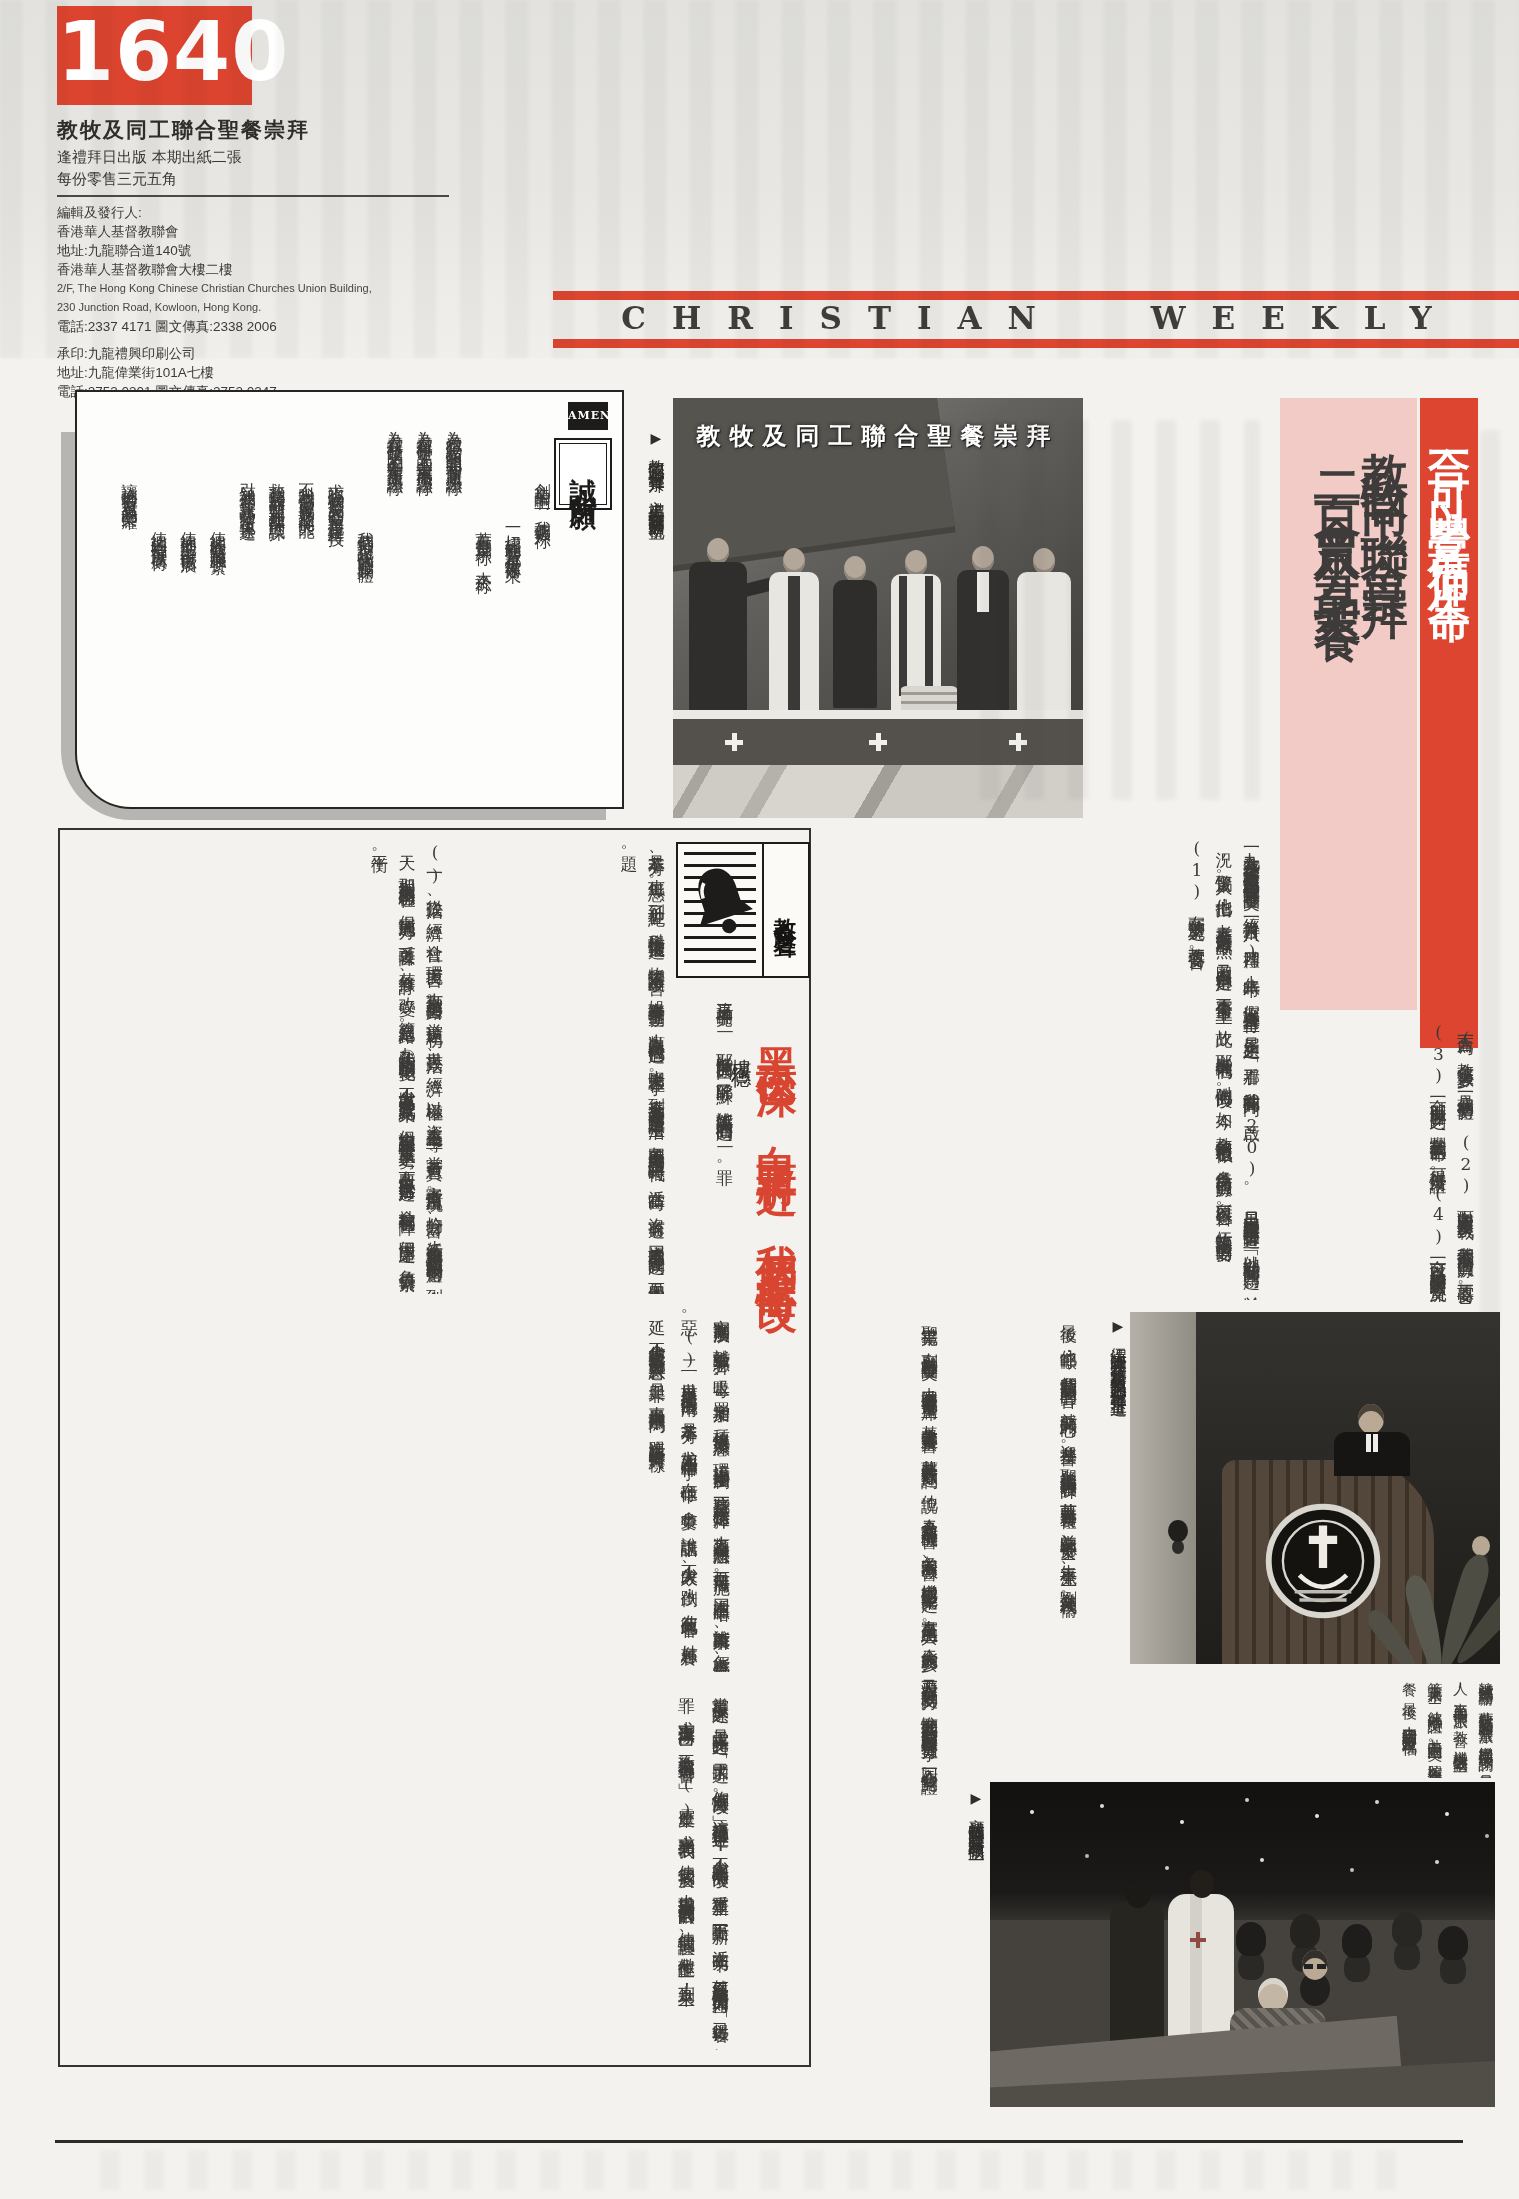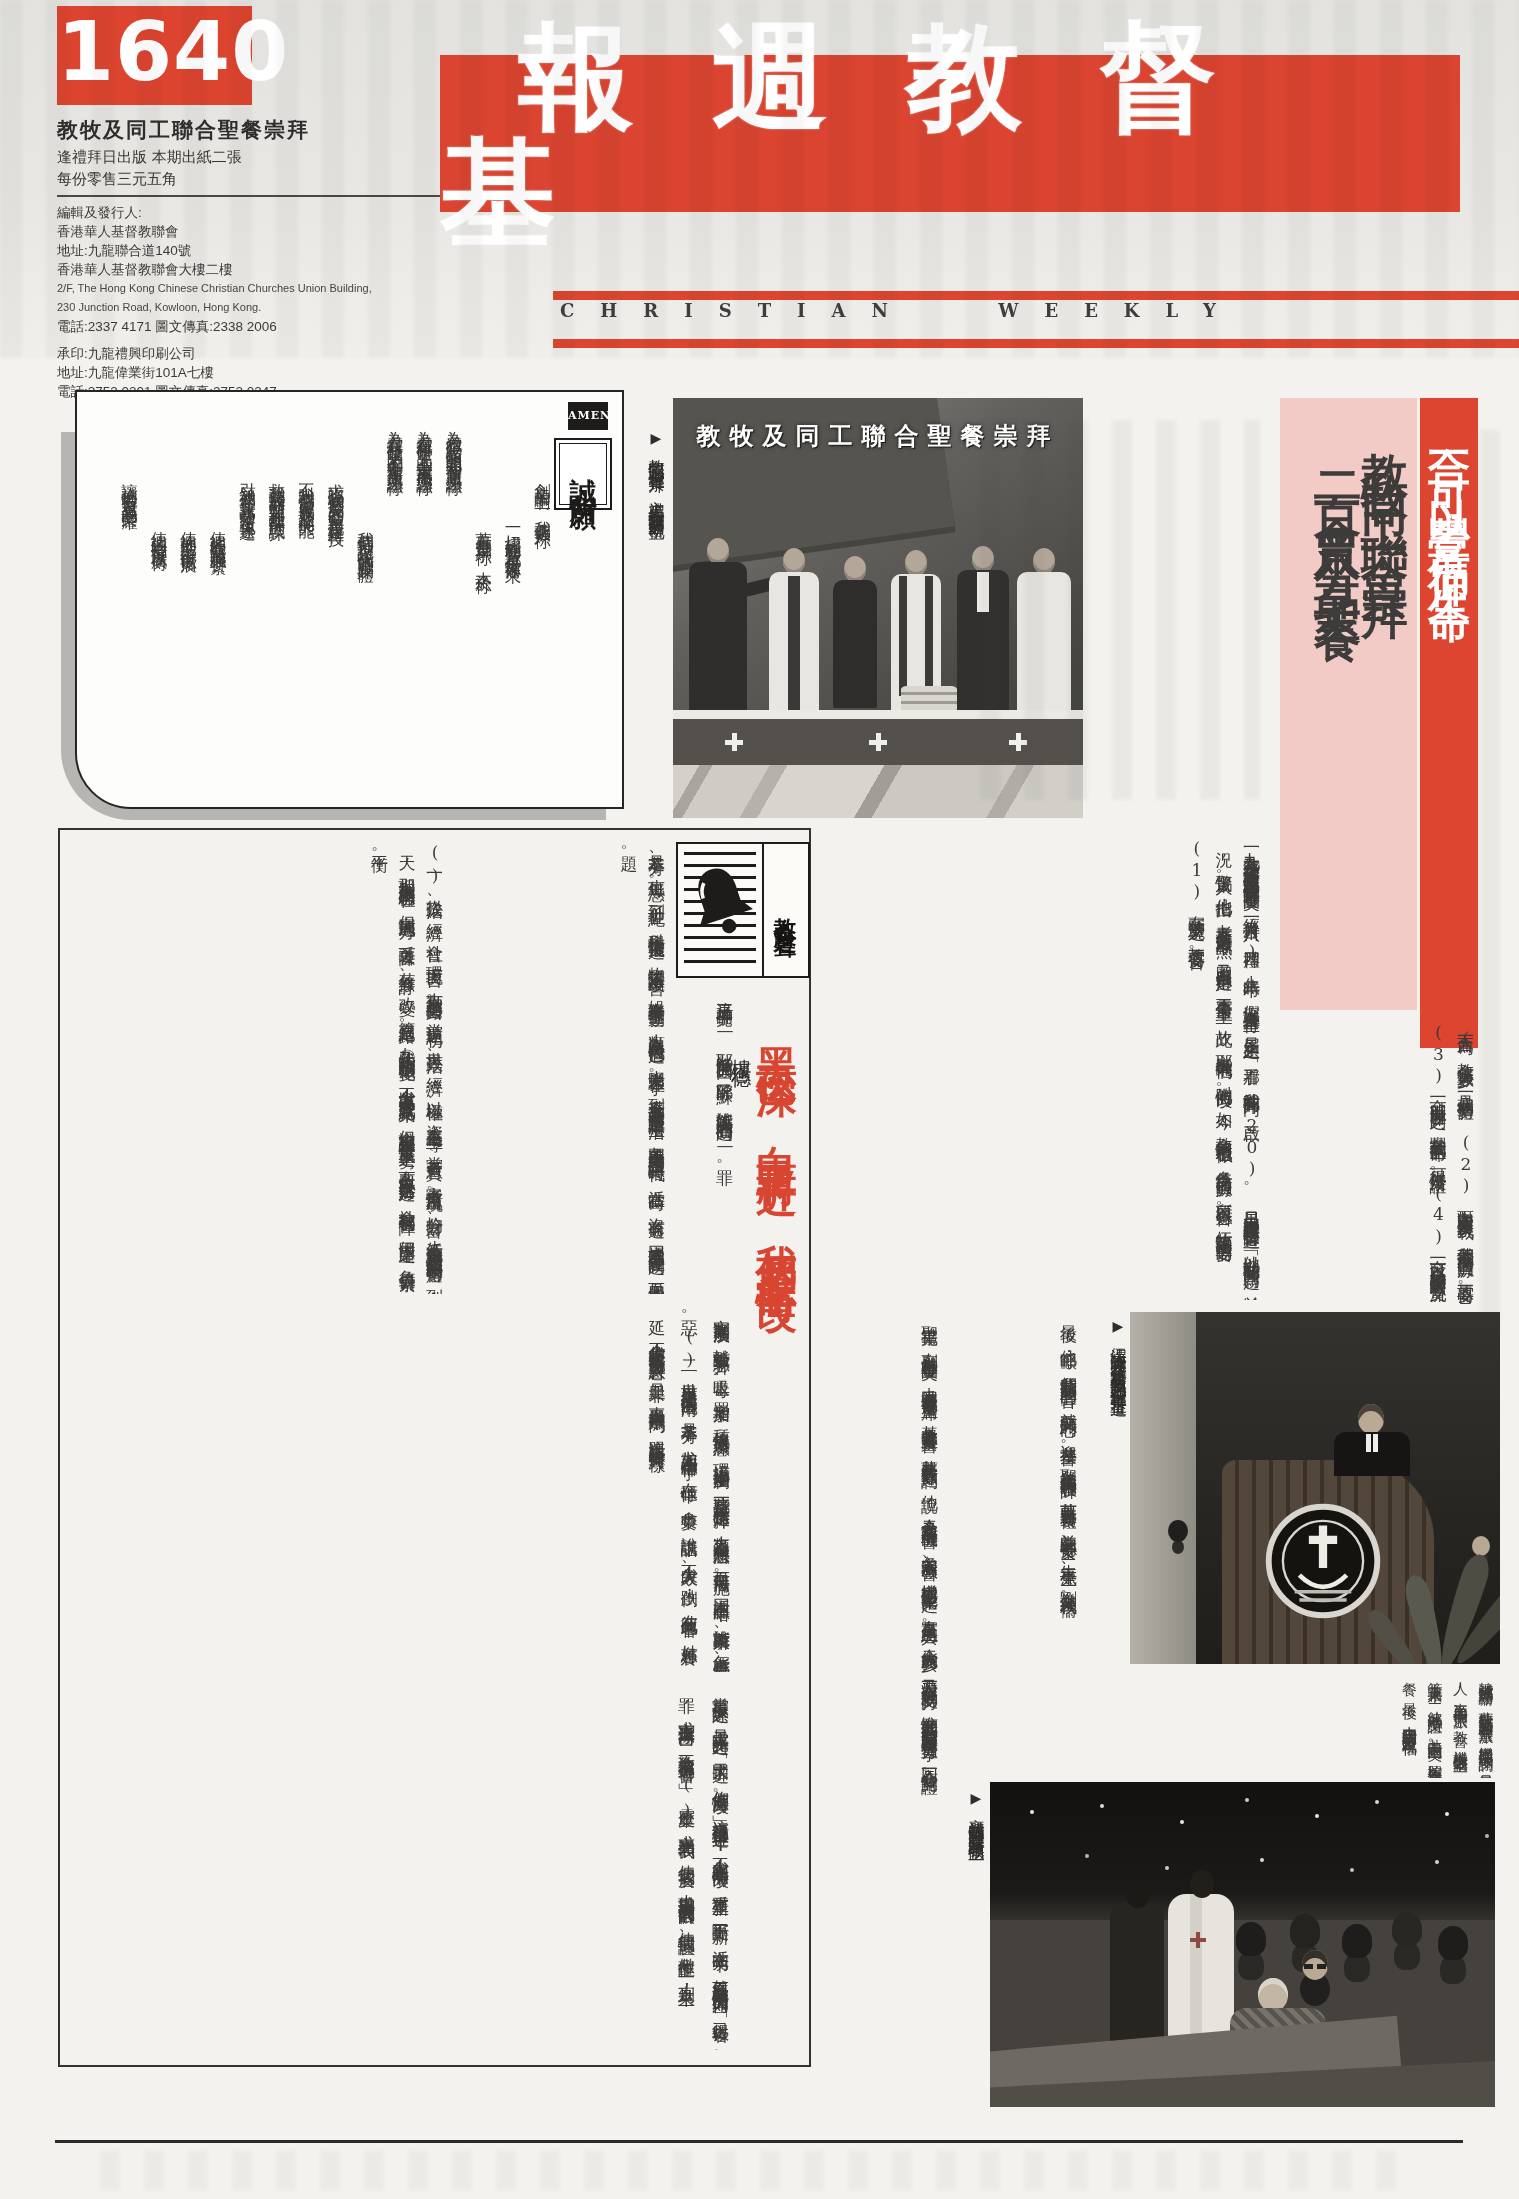--- a/index.html
+++ b/index.html
@@ -26,21 +26,21 @@
   #publisher-block div{margin-bottom:2px;}
   #publisher-block .latin{font-size:11px;color:#474644;}
   #publisher-block .gap{height:6px;}
   #masthead-box{left:440px;top:55px;width:1020px;height:157px;background:#da4430;
     display:flex;align-items:center;justify-content:center;}
   #masthead-title{color:#fff;font-size:116px;font-weight:bold;letter-spacing:78px;
     text-indent:78px;line-height:1;font-family:"DejaVu Serif",serif;
     text-shadow:0 0 2px rgba(255,255,255,.6);}
   .red-bar{left:553px;width:966px;height:9px;background:#dd4530;}
   #red-bar-top{top:291px;} #red-bar-bottom{top:339px;}
-  #english-title{left:560px;top:300px;width:959px;font-size:18px;font-weight:bold;
+  #english-title{left:560px;top:300px;width:959px;text-align:center;font-size:31px;font-weight:bold;
     color:#3f3e3c;letter-spacing:26px;word-spacing:52px;font-family:"DejaVu Serif",serif;}
 
   
   #prayer-shadow{left:61px;top:432px;width:545px;height:388px;background:#b7b5b1;
     border-bottom-left-radius:70px;}
   #prayer-box{left:75px;top:390px;width:545px;height:415px;background:#fdfdfb;
     border:2px solid #262523;border-bottom-left-radius:56px;}
   #amen-badge{right:14px;top:10px;width:40px;height:28px;background:#1d1c1a;color:#fff;
     text-align:center;line-height:28px;font-size:11px;font-weight:bold;
     font-family:"DejaVu Serif",serif;letter-spacing:1px;}
@@ -219,23 +219,20 @@
       <div>地址:九龍聯合道140號</div>
       <div>香港華人基督教聯會大樓二樓</div>
       <div class="latin">2/F, The Hong Kong Chinese Christian Churches Union Building,</div>
       <div class="latin">230 Junction Road, Kowloon, Hong Kong.</div>
       <div>電話:2337 4171 圖文傳真:2338 2006</div>
       <div class="gap"></div>
       <div>承印:九龍禮興印刷公司</div>
       <div>地址:九龍偉業街101A七樓</div>
       <div>電話:2753 0301 圖文傳真:2753 0347</div>
     </div>
-    <div id="masthead-box" class="abs">
-      <div id="masthead-title">報週教督基</div>
-    </div>
     <div id="red-bar-top" class="abs red-bar"></div>
     <div id="english-title" class="abs">CHRISTIAN WEEKLY</div>
     <div id="red-bar-bottom" class="abs red-bar"></div>
   </div>
 
   <div id="prayer-shadow" class="abs"></div>
   <div id="prayer-box" class="abs">
     <div id="amen-badge" class="abs">AMEN</div>
     <div id="prayer-title-frame" class="abs">
       <div id="prayer-title" class="v">誠心所願</div>

